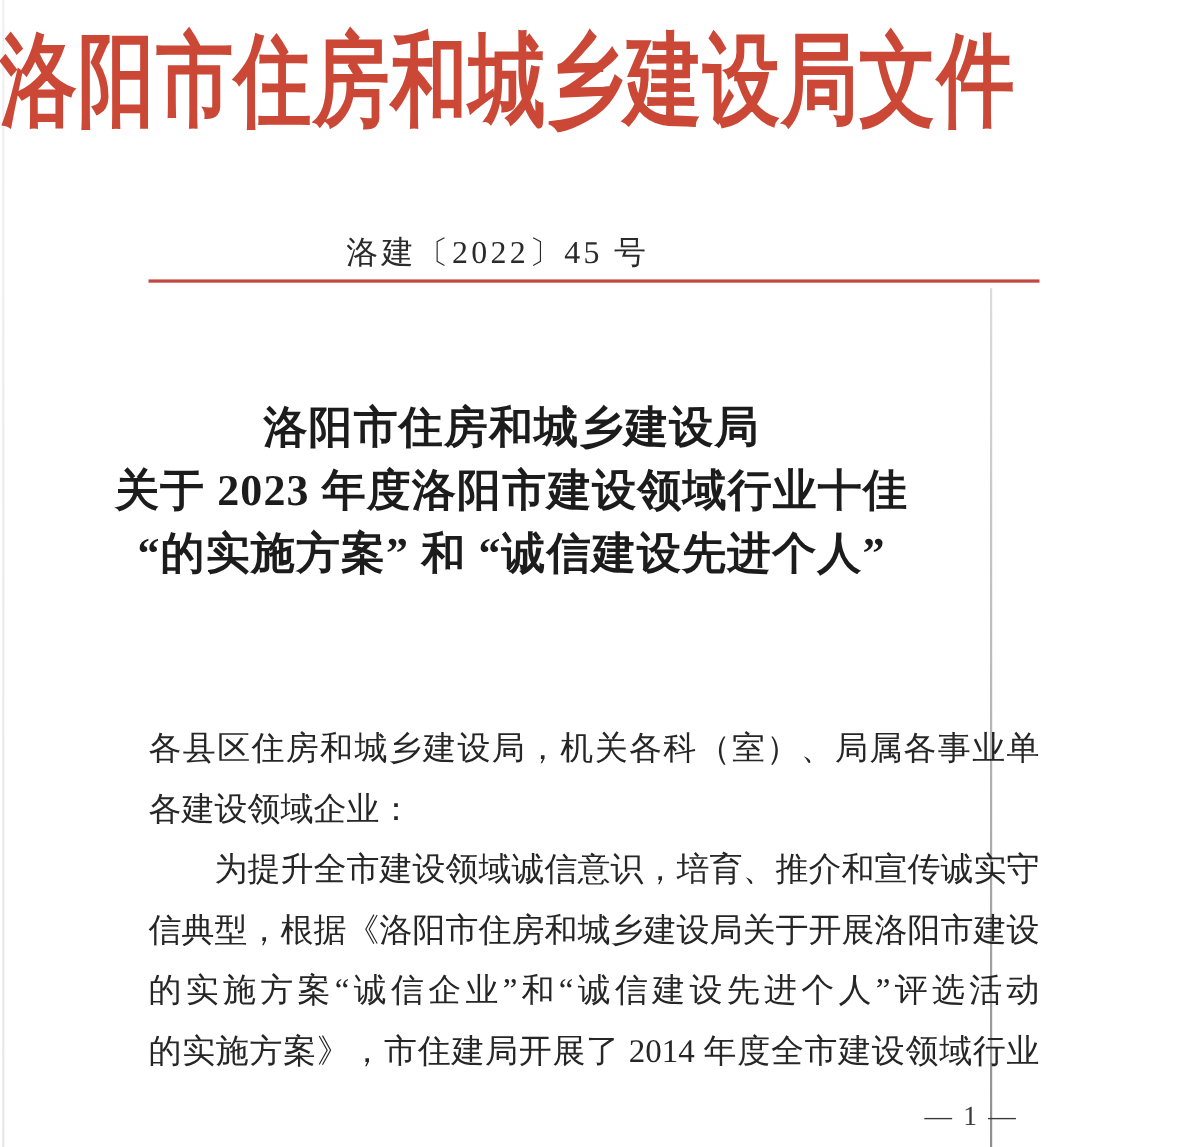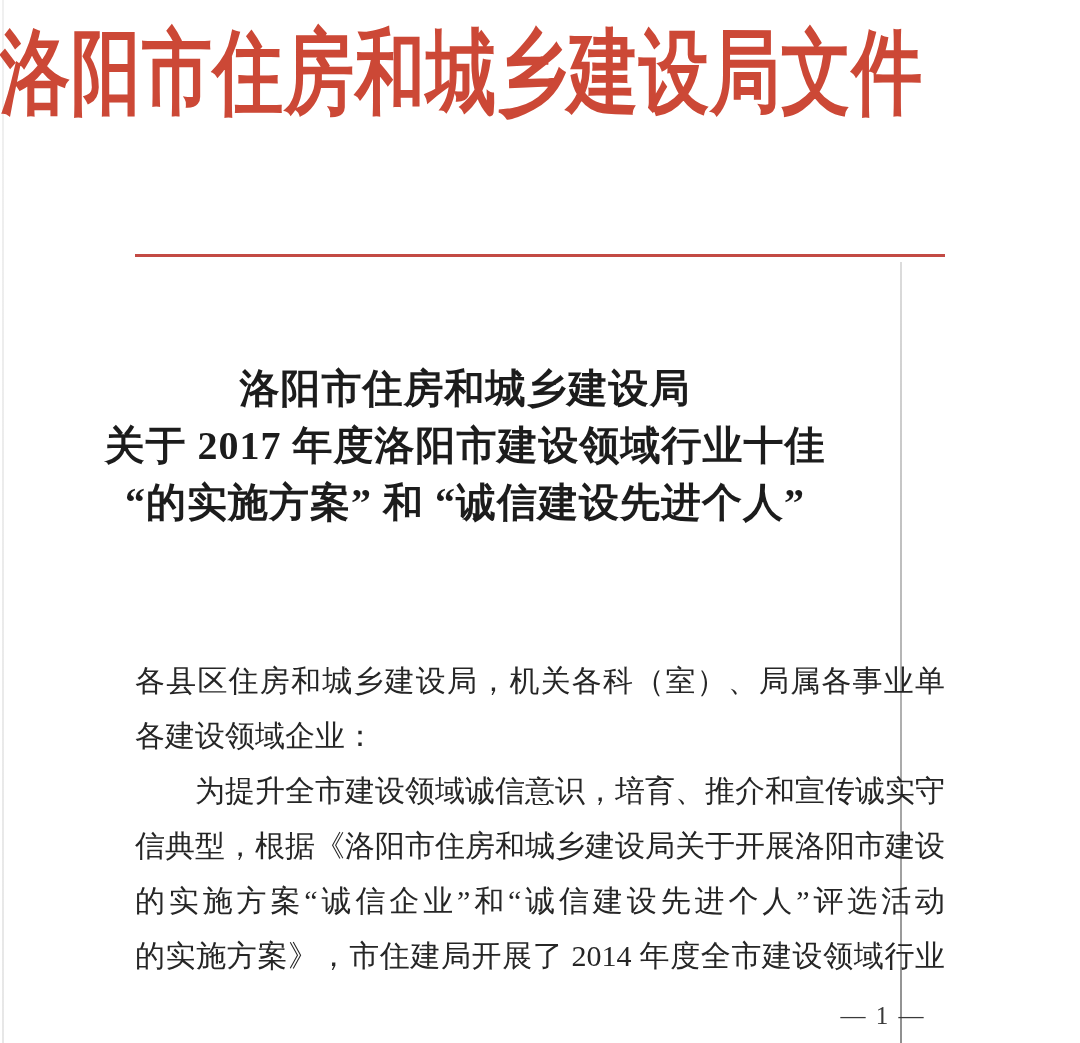--- a/index.html
+++ b/index.html
@@ -115,26 +115,27 @@
 </head>
 <body>
 
 <div class="page">
 
   <div class="edge-left"></div>
   <div class="edge-right"></div>
 
   <div class="red-header">洛阳市住房和城乡建设局文件</div>
 
+  <div class="doc-number">洛建〔2022〕45 号</div>
 
   <div class="red-rule"></div>
 
   <div class="title-block">
     <div class="t-line">洛阳市住房和城乡建设局</div>
-    <div class="t-line">关于 2017 年度洛阳市建设领域行业十佳</div>
+    <div class="t-line">关于 2023 年度洛阳市建设领域行业十佳</div>
     <div class="t-line">“的实施方案” 和 “诚信建设先进个人”</div>
   </div>
 
   <div class="body-text">
     <div class="b-line just">各县区住房和城乡建设局，机关各科（室）、局属各事业单位、</div>
     <div class="b-line left">各建设领域企业：</div>
     <div class="b-line just indent">为提升全市建设领域诚信意识，培育、推介和宣传诚实守</div>
     <div class="b-line just">信典型，根据《洛阳市住房和城乡建设局关于开展洛阳市建设</div>
     <div class="b-line just">的实施方案“诚信企业”和“诚信建设先进个人”评选活动</div>
     <div class="b-line just">的实施方案》，市住建局开展了 2014 年度全市建设领域行业</div>

